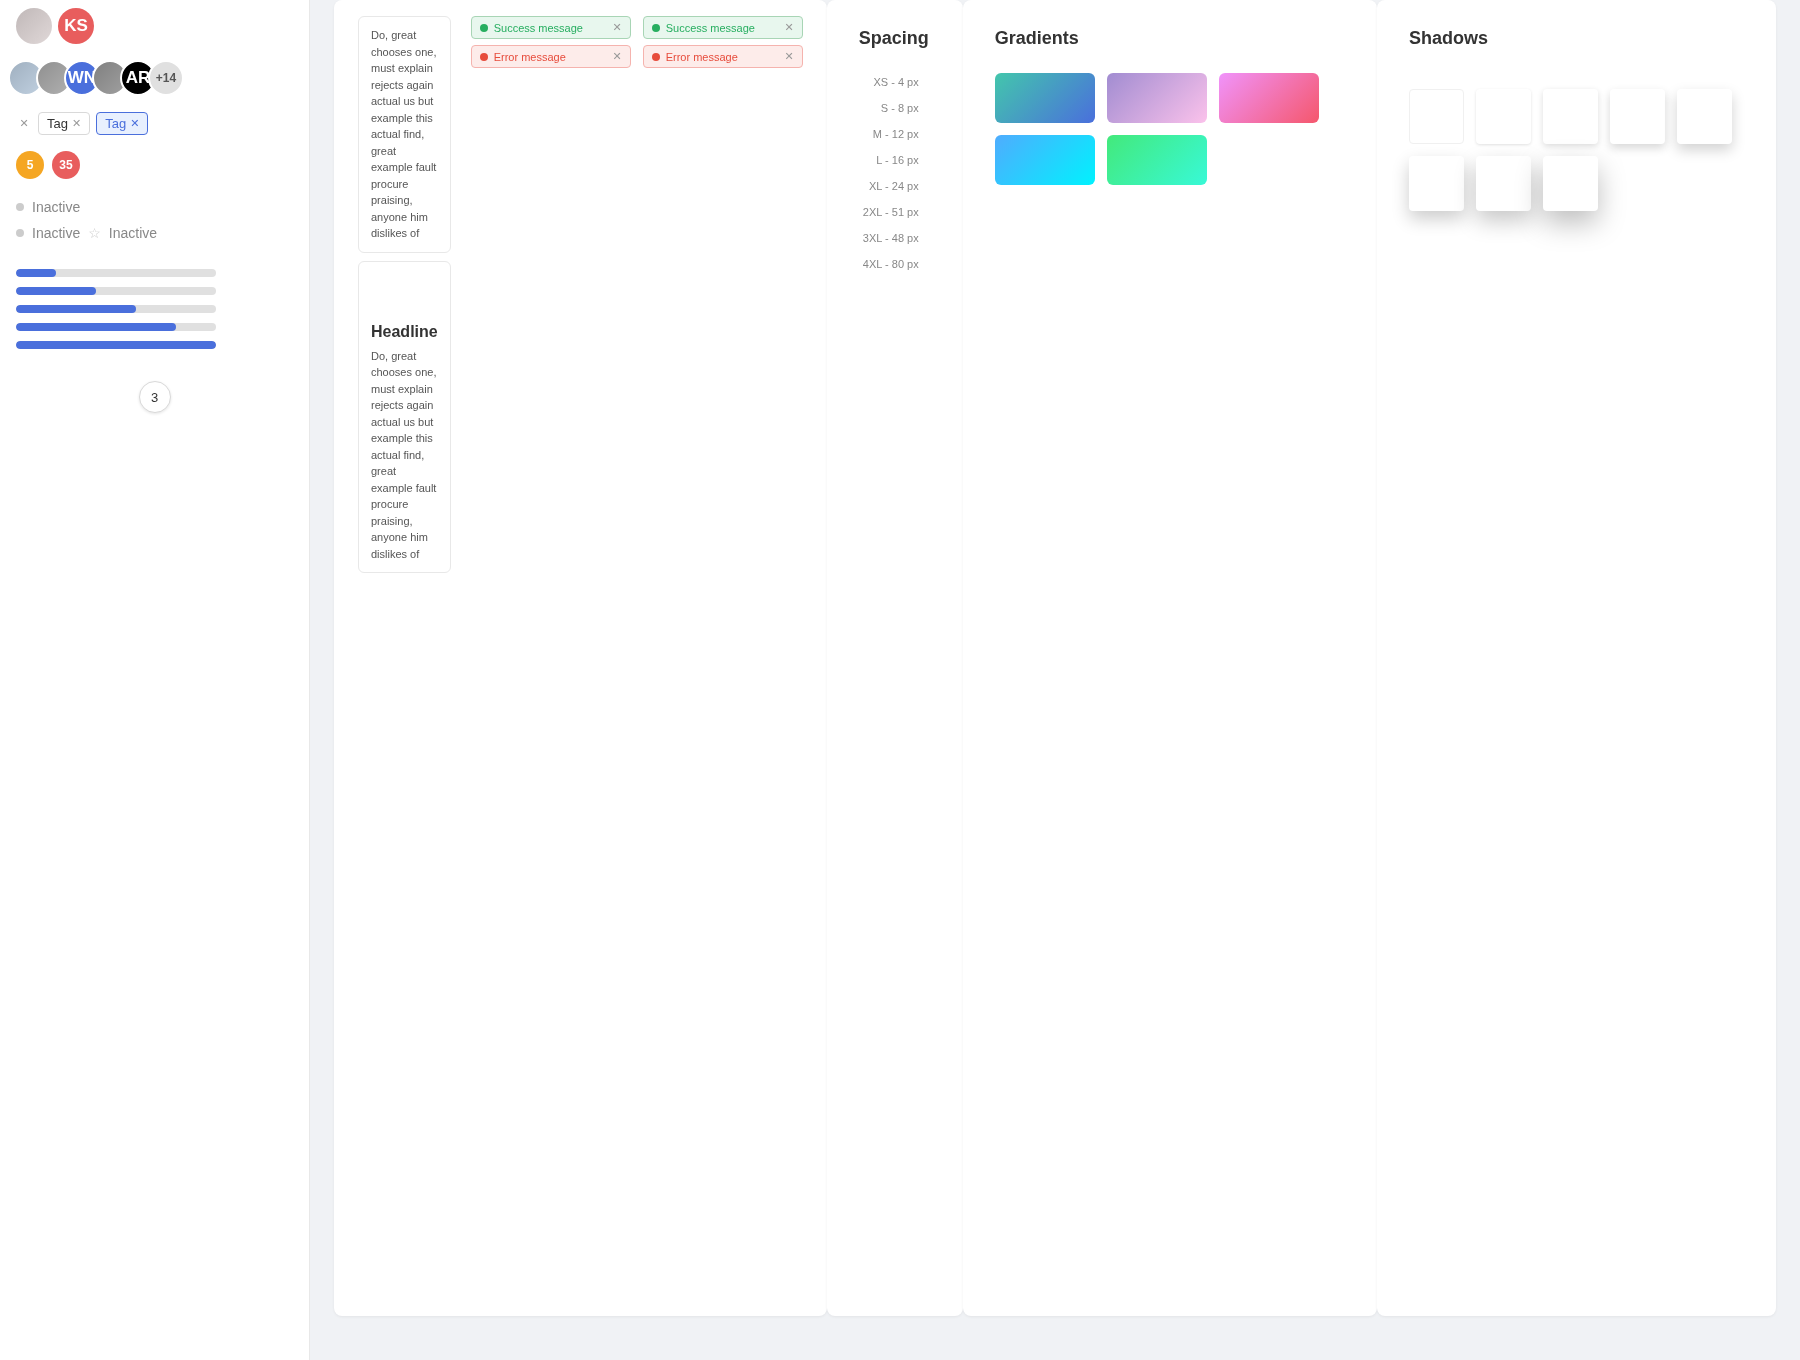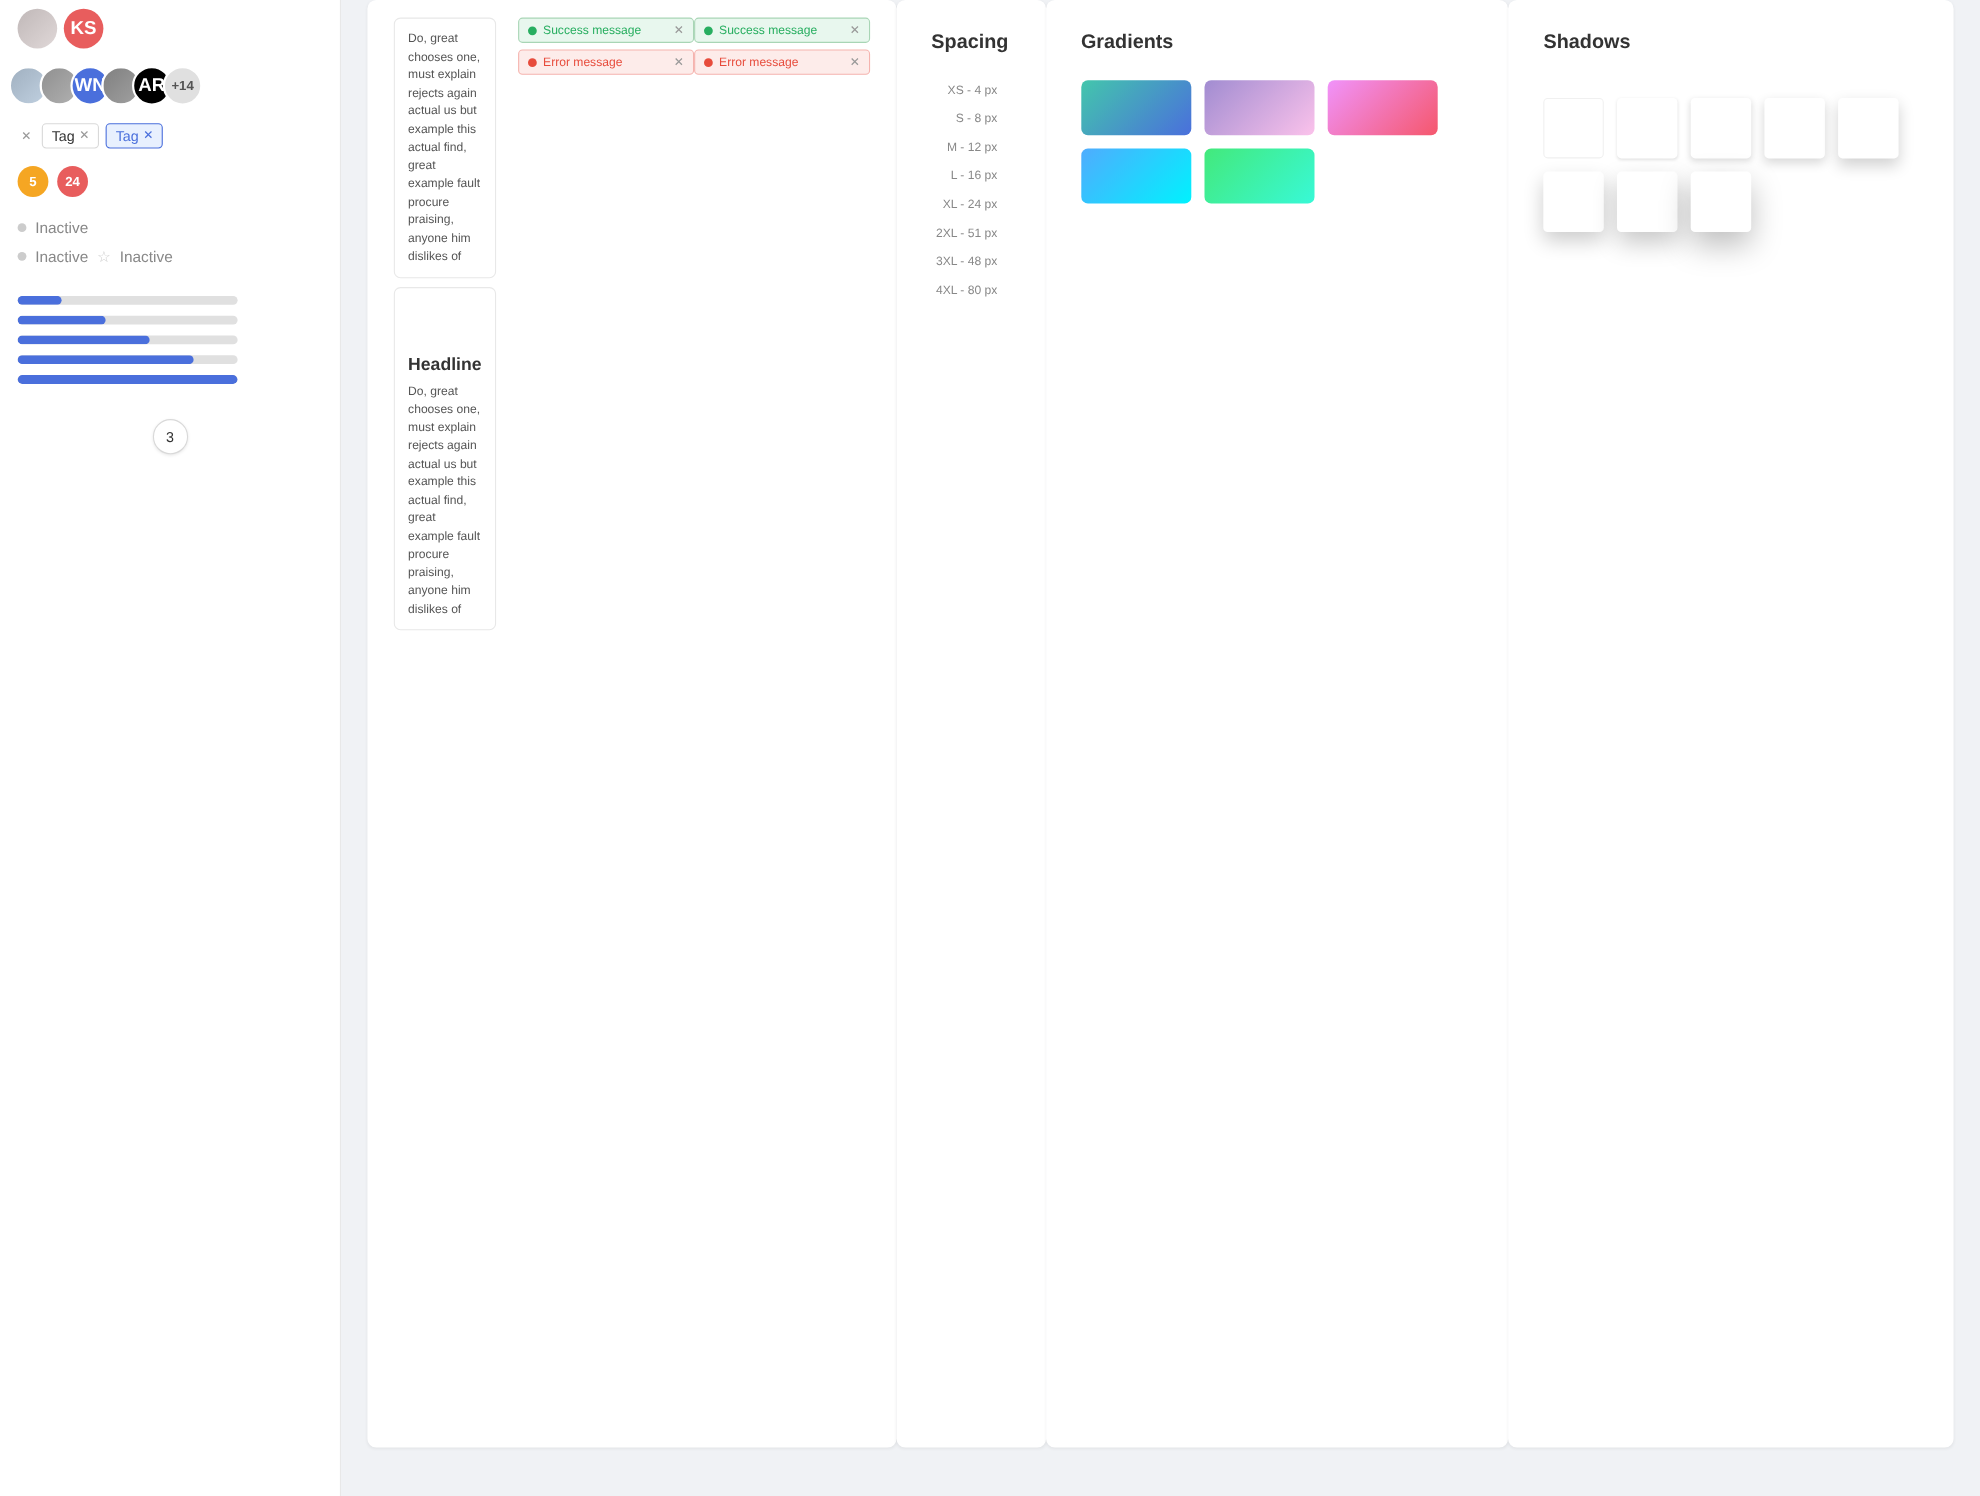--- a/index.html
+++ b/index.html
@@ -379,21 +379,21 @@
       <span class="tag-close">✕</span>
     </div>
     <div class="tag-item active-tag">
       <span>Tag</span>
       <span class="tag-close" style="color:#4a6fdc;">✕</span>
     </div>
   </div>
 
   <div class="badge-section">
     <div class="badge badge-orange">5</div>
-    <div class="badge badge-red">24</div>
+    <div class="badge badge-red">35</div>
   </div>
 
   <div class="status-section">
     <div class="status-row">
       <div class="status-dot"></div>
       <span style="font-size:14px;color:#888;">Inactive</span>
     </div>
     <div class="status-row">
       <div class="status-dot"></div>
       <span style="font-size:14px;color:#888;">Inactive</span>
@@ -433,21 +433,21 @@
       <div style="max-width:200px;">
         <div class="text-preview">
           <span>Do, great chooses one, must explain rejects again actual us but example this actual find, great example fault procure praising, anyone him dislikes of</span>
         </div>
         <div class="text-preview" style="margin-top:8px;">
           <div class="text-preview-headline">Headline</div>
           <span>Do, great chooses one, must explain rejects again actual us but example this actual find, great example fault procure praising, anyone him dislikes of</span>
         </div>
       </div>
 
-      <div style="display:flex;gap:0;">
+      <div style="display:flex;gap:12px;">
 
         <div class="alert-mini-wrap">
           <div class="alert-mini alert-success">
             <div class="alert-dot dot-green"></div>
             <span>Success message</span>
             <span class="alert-close">✕</span>
           </div>
           <div class="alert-mini alert-error">
             <div class="alert-dot dot-red"></div>
             <span>Error message</span>

